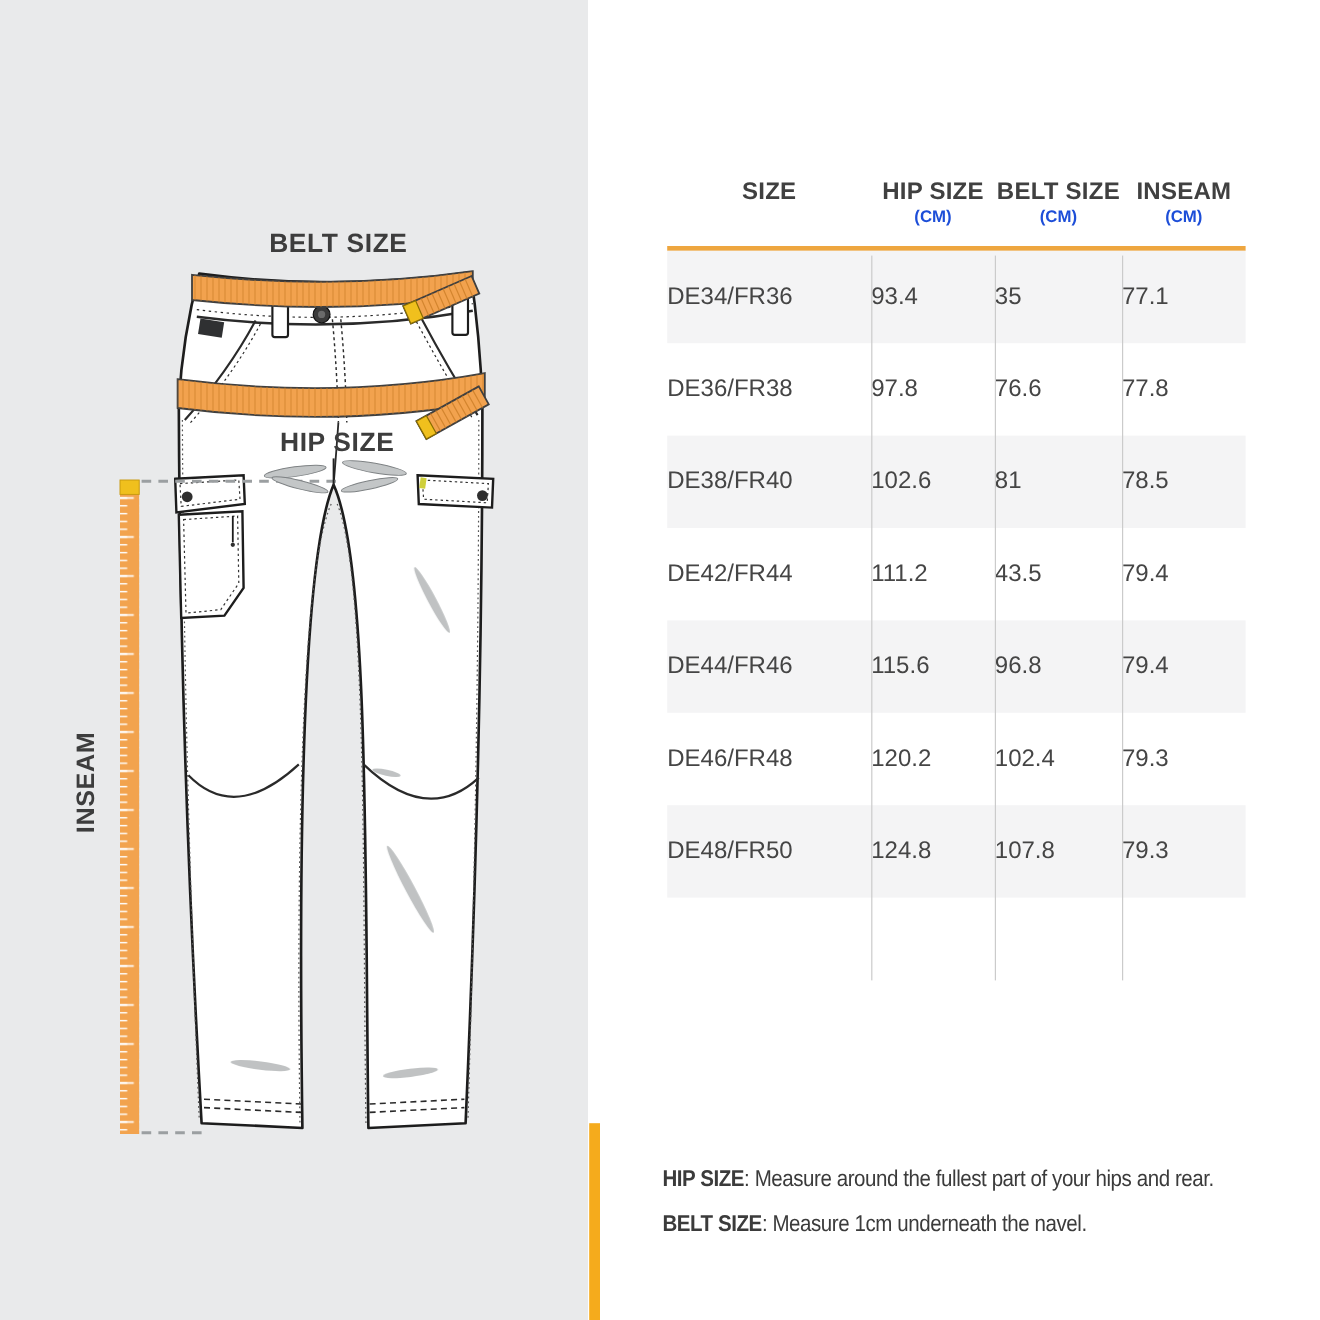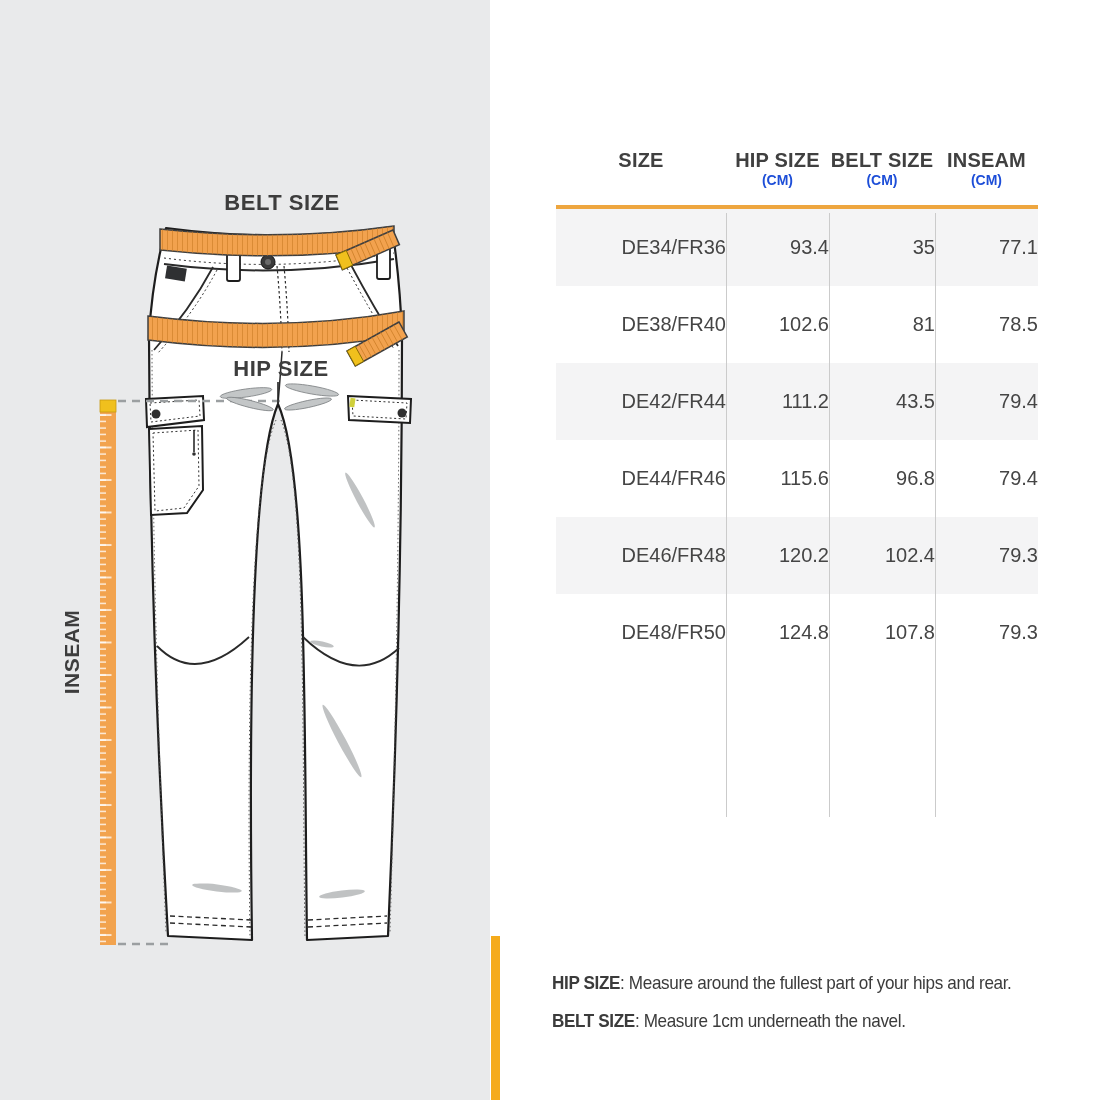--- a/index.html
+++ b/index.html
@@ -28,21 +28,21 @@
   .hcell{text-align:center;padding-top:6px;box-sizing:border-box;}
   .hcell .hlabel{font-size:20px;font-weight:bold;line-height:22px;letter-spacing:0.2px;color:#404040;}
   .hcell .hunit{font-size:14px;font-weight:bold;margin-top:1px;color:#1d4ed8;}
   .c-size{width:170px;}
   .c-hip{width:103px;}
   .c-belt{width:106px;}
   .c-ins{width:103px;}
   .orange-rule{height:4px;background:#eea63f;}
   .trow{display:flex;height:77px;align-items:center;font-size:20px;color:#454545;}
   .trow:nth-child(odd){background:#f4f4f5;}
-  .tcell{text-align:right;}
+  .tcell{text-align:left;}
   .vline{position:absolute;width:1px;background:#cbcbcb;top:70px;height:604px;}
   .vline.v1{left:170px;}
   .vline.v2{left:273px;}
   .vline.v3{left:379px;}
   
   .notes{
     position:absolute;left:552px;top:970px;width:600px;
     font-size:19px;letter-spacing:-0.4px;color:#3b3b3b;
     transform:scaleX(0.9);transform-origin:left top;
   }
@@ -221,20 +221,26 @@
   <div class="orange-rule"></div>
 
   <div>
     <div class="trow">
       <div class="tcell c-size">DE34/FR36</div>
       <div class="tcell c-hip">93.4</div>
       <div class="tcell c-belt">35</div>
       <div class="tcell c-ins">77.1</div>
     </div>
     <div class="trow">
+      <div class="tcell c-size">DE36/FR38</div>
+      <div class="tcell c-hip">97.8</div>
+      <div class="tcell c-belt">76.6</div>
+      <div class="tcell c-ins">77.8</div>
+    </div>
+    <div class="trow">
       <div class="tcell c-size">DE38/FR40</div>
       <div class="tcell c-hip">102.6</div>
       <div class="tcell c-belt">81</div>
       <div class="tcell c-ins">78.5</div>
     </div>
     <div class="trow">
       <div class="tcell c-size">DE42/FR44</div>
       <div class="tcell c-hip">111.2</div>
       <div class="tcell c-belt">43.5</div>
       <div class="tcell c-ins">79.4</div>

